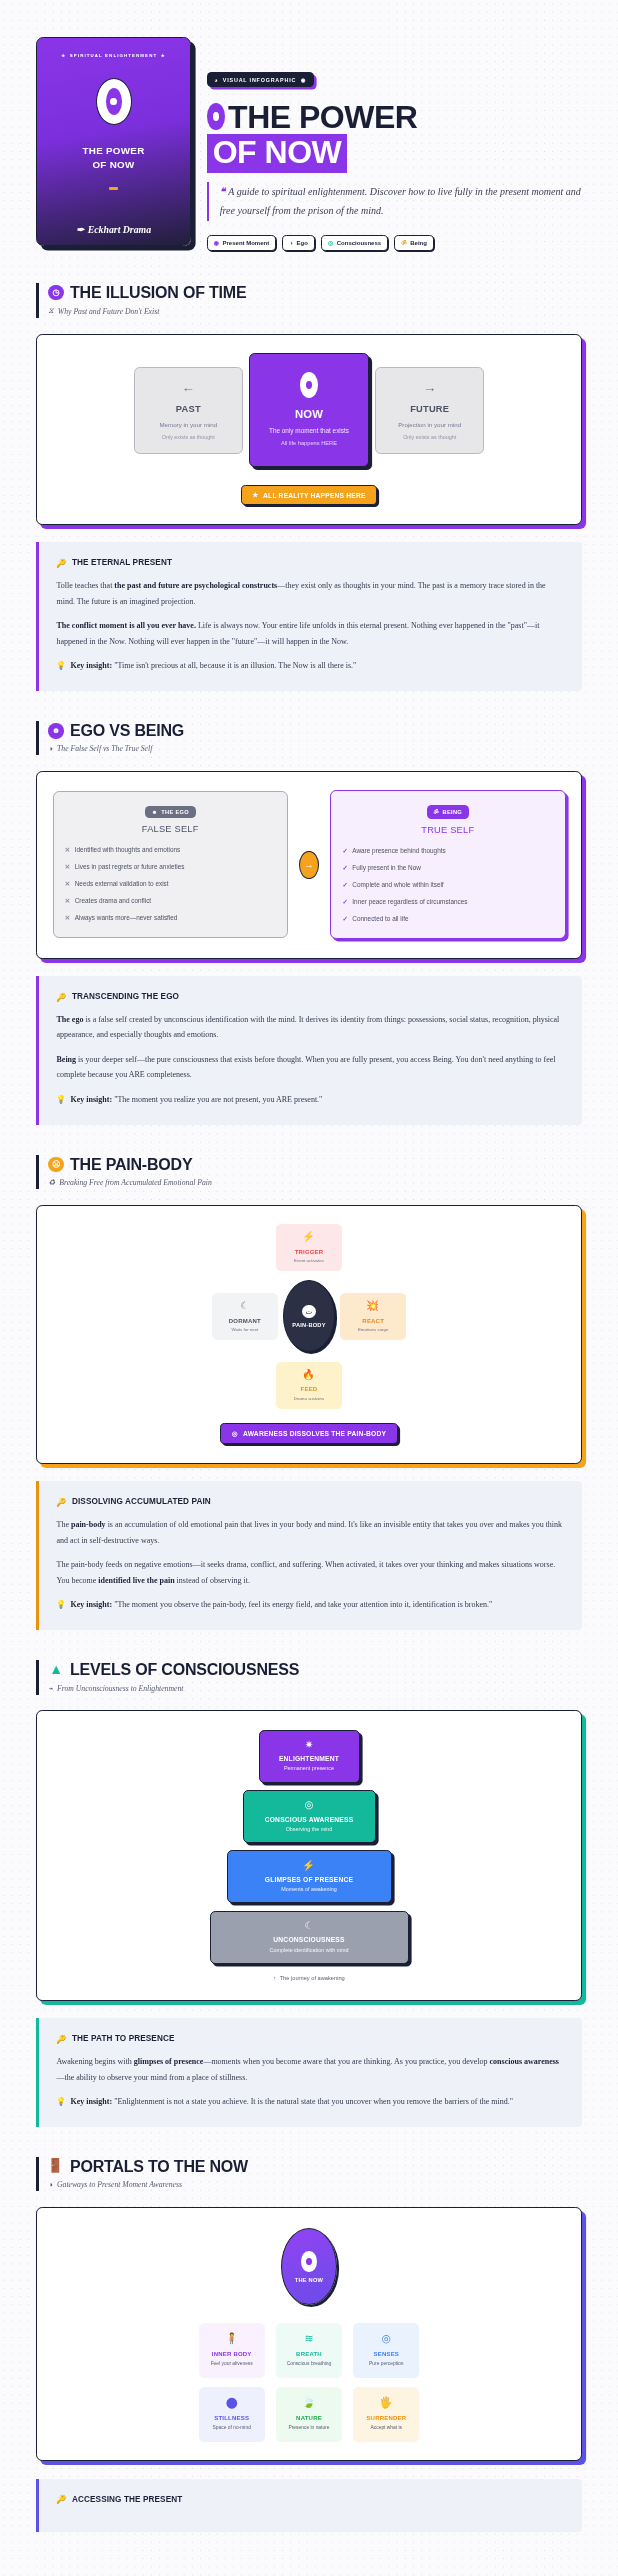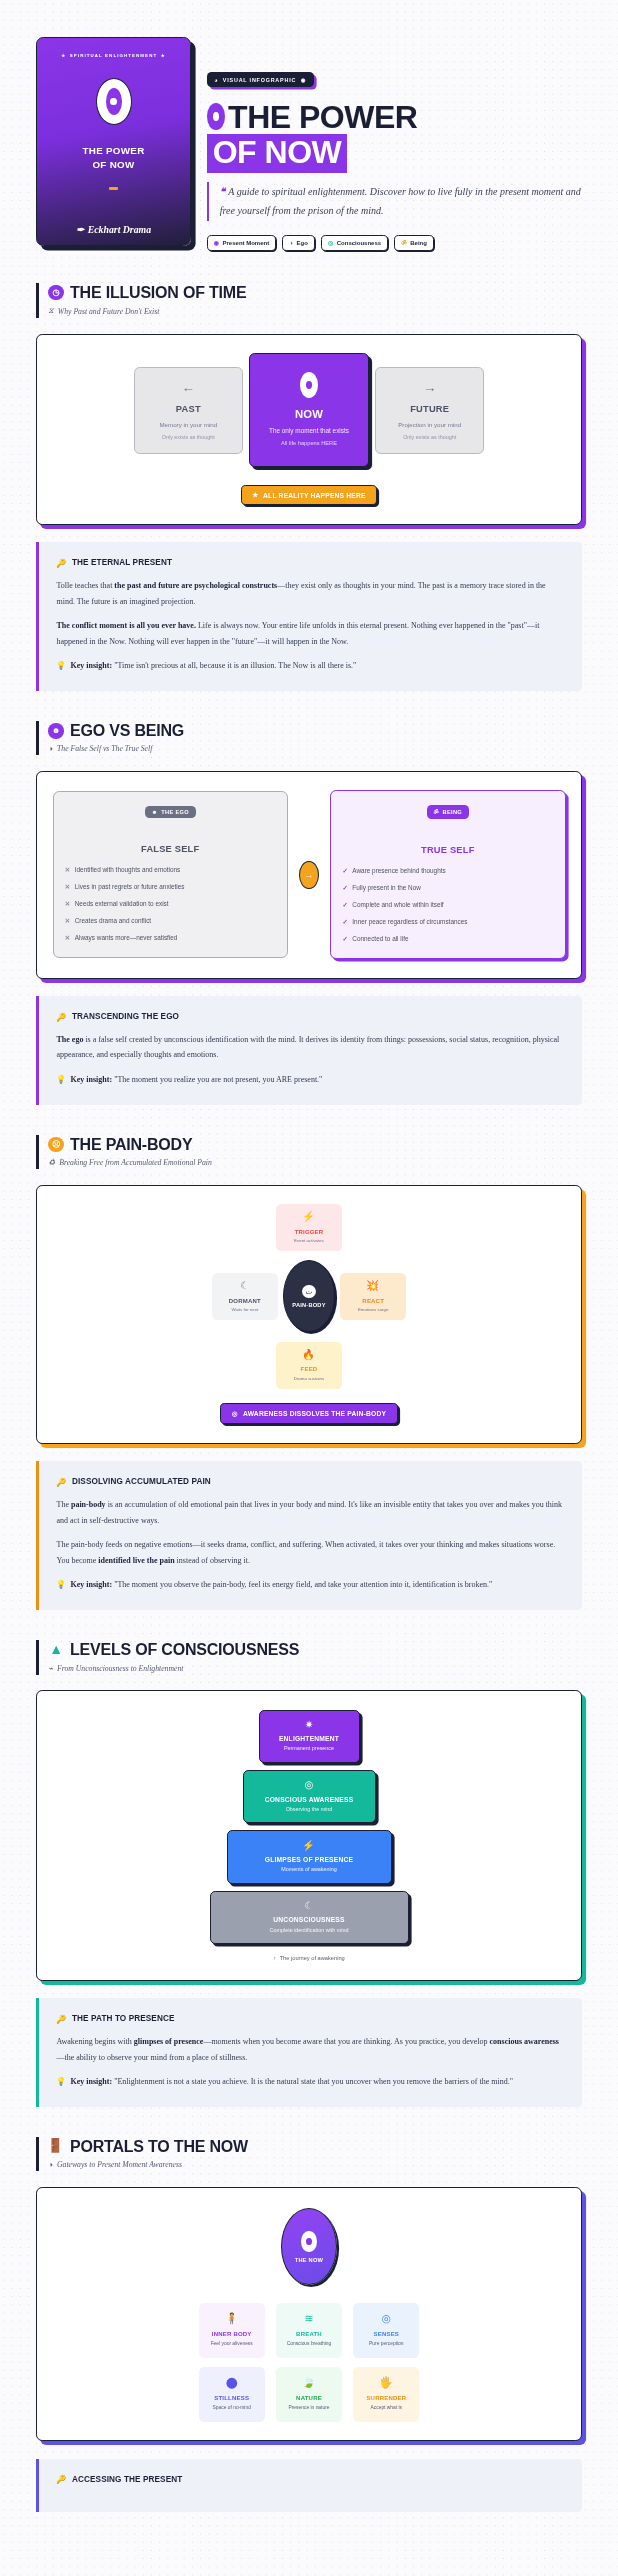--- a/index.html
+++ b/index.html
@@ -167,21 +167,21 @@
   .ccard{flex:1;border-radius:6.2px;padding:13.4px 11.3px 15.5px 11.3px;}
   .ccard.grey{background:#f0f0f2;border:1px solid #a9adb9;}
   .ccard.purple{background:#f8effe;border:1.5px solid #8b35e8;box-shadow:2.6px 2.6px 0 #8b35e8;}
   .badge{
     display:inline-flex;align-items:center;gap:3.6px;border-radius:4.6px;padding:3.1px 6.7px;
     font-size:5.7px;font-weight:800;color:#fff;letter-spacing:0.3px;
   }
   .badge.grey{background:#6b6f84;}
   .badge.purple{background:#8b35e8;}
   .ccard .hd{text-align:center;}
-  .ccard h4{margin-top:26px;font-size:9.3px;font-weight:700;letter-spacing:0.2px;text-align:center;}
+  .ccard h4{margin-top:6px;font-size:9.3px;font-weight:400;letter-spacing:0.2px;text-align:center;}
   .ccard.grey h4{color:#4d5164;}
   .ccard.purple h4{color:#8b35e8;}
   .clist{margin-top:12.4px;display:flex;flex-direction:column;gap:8.8px;}
   .clist li{list-style:none;display:flex;gap:4.6px;font-size:6.4px;color:#4d5164;align-items:flex-start;}
   .clist .mk{font-weight:800;flex:0 0 auto;}
   .clist.x .mk{color:#8d92a4;}
   .clist.v .mk{color:#8b35e8;}
   .mid-arrow{
     width:19.6px;height:28px;border-radius:50%;background:#f5a21c;border:1.5px solid #1b1f35;
     display:flex;align-items:center;justify-content:center;color:#fff;font-size:9.3px;flex:0 0 auto;
@@ -443,20 +443,21 @@
         </div>
       </div>
     </div>
 
     <div class="insight">
       <h5>
           <span style="color:#8b35e8">🔑</span>
         <span>TRANSCENDING THE EGO</span>
         </h5>
       <p><b>The ego</b><span> is a false self created by unconscious identification with the mind. It derives its identity from things: possessions, social status, recognition, physical appearance, and especially thoughts and emotions.</span></p>
+      <p><b>Being</b><span> is your deeper self—the pure consciousness that exists before thought. When you are fully present, you access Being. You don't need anything to feel complete because you ARE completeness.</span></p>
       <p class="key">
           <span>💡</span>
           <span><span class="b">Key insight:</span> <span>"The moment you realize you are not present, you ARE present."</span></span>
         </p>
     </div>
   </div>
 
   <div class="section">
     <div class="sec-head">
       <div class="sec-title">

